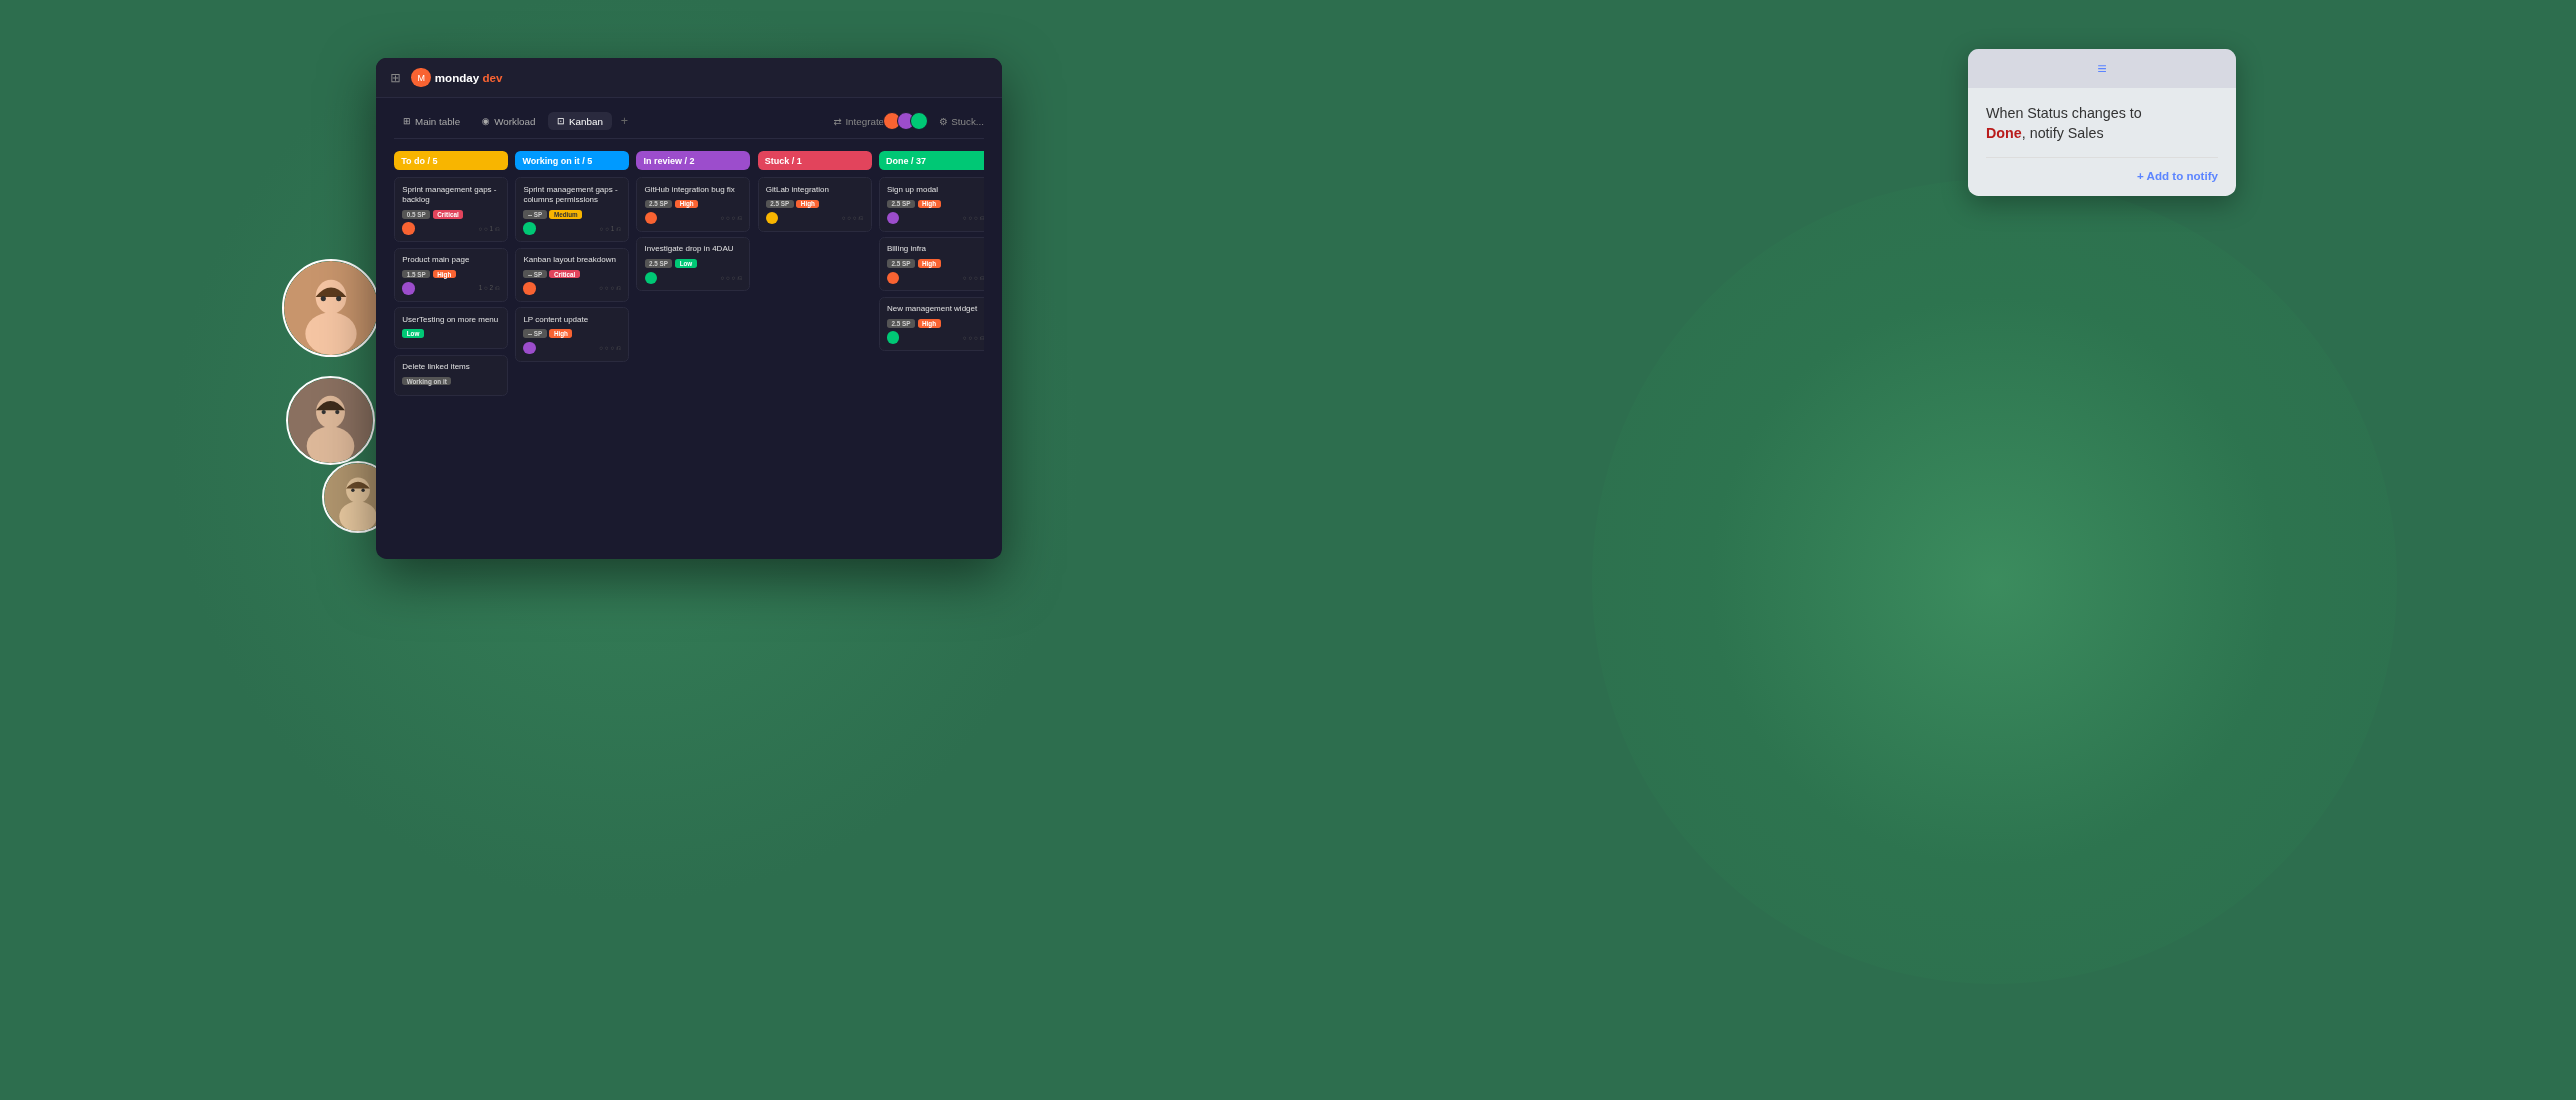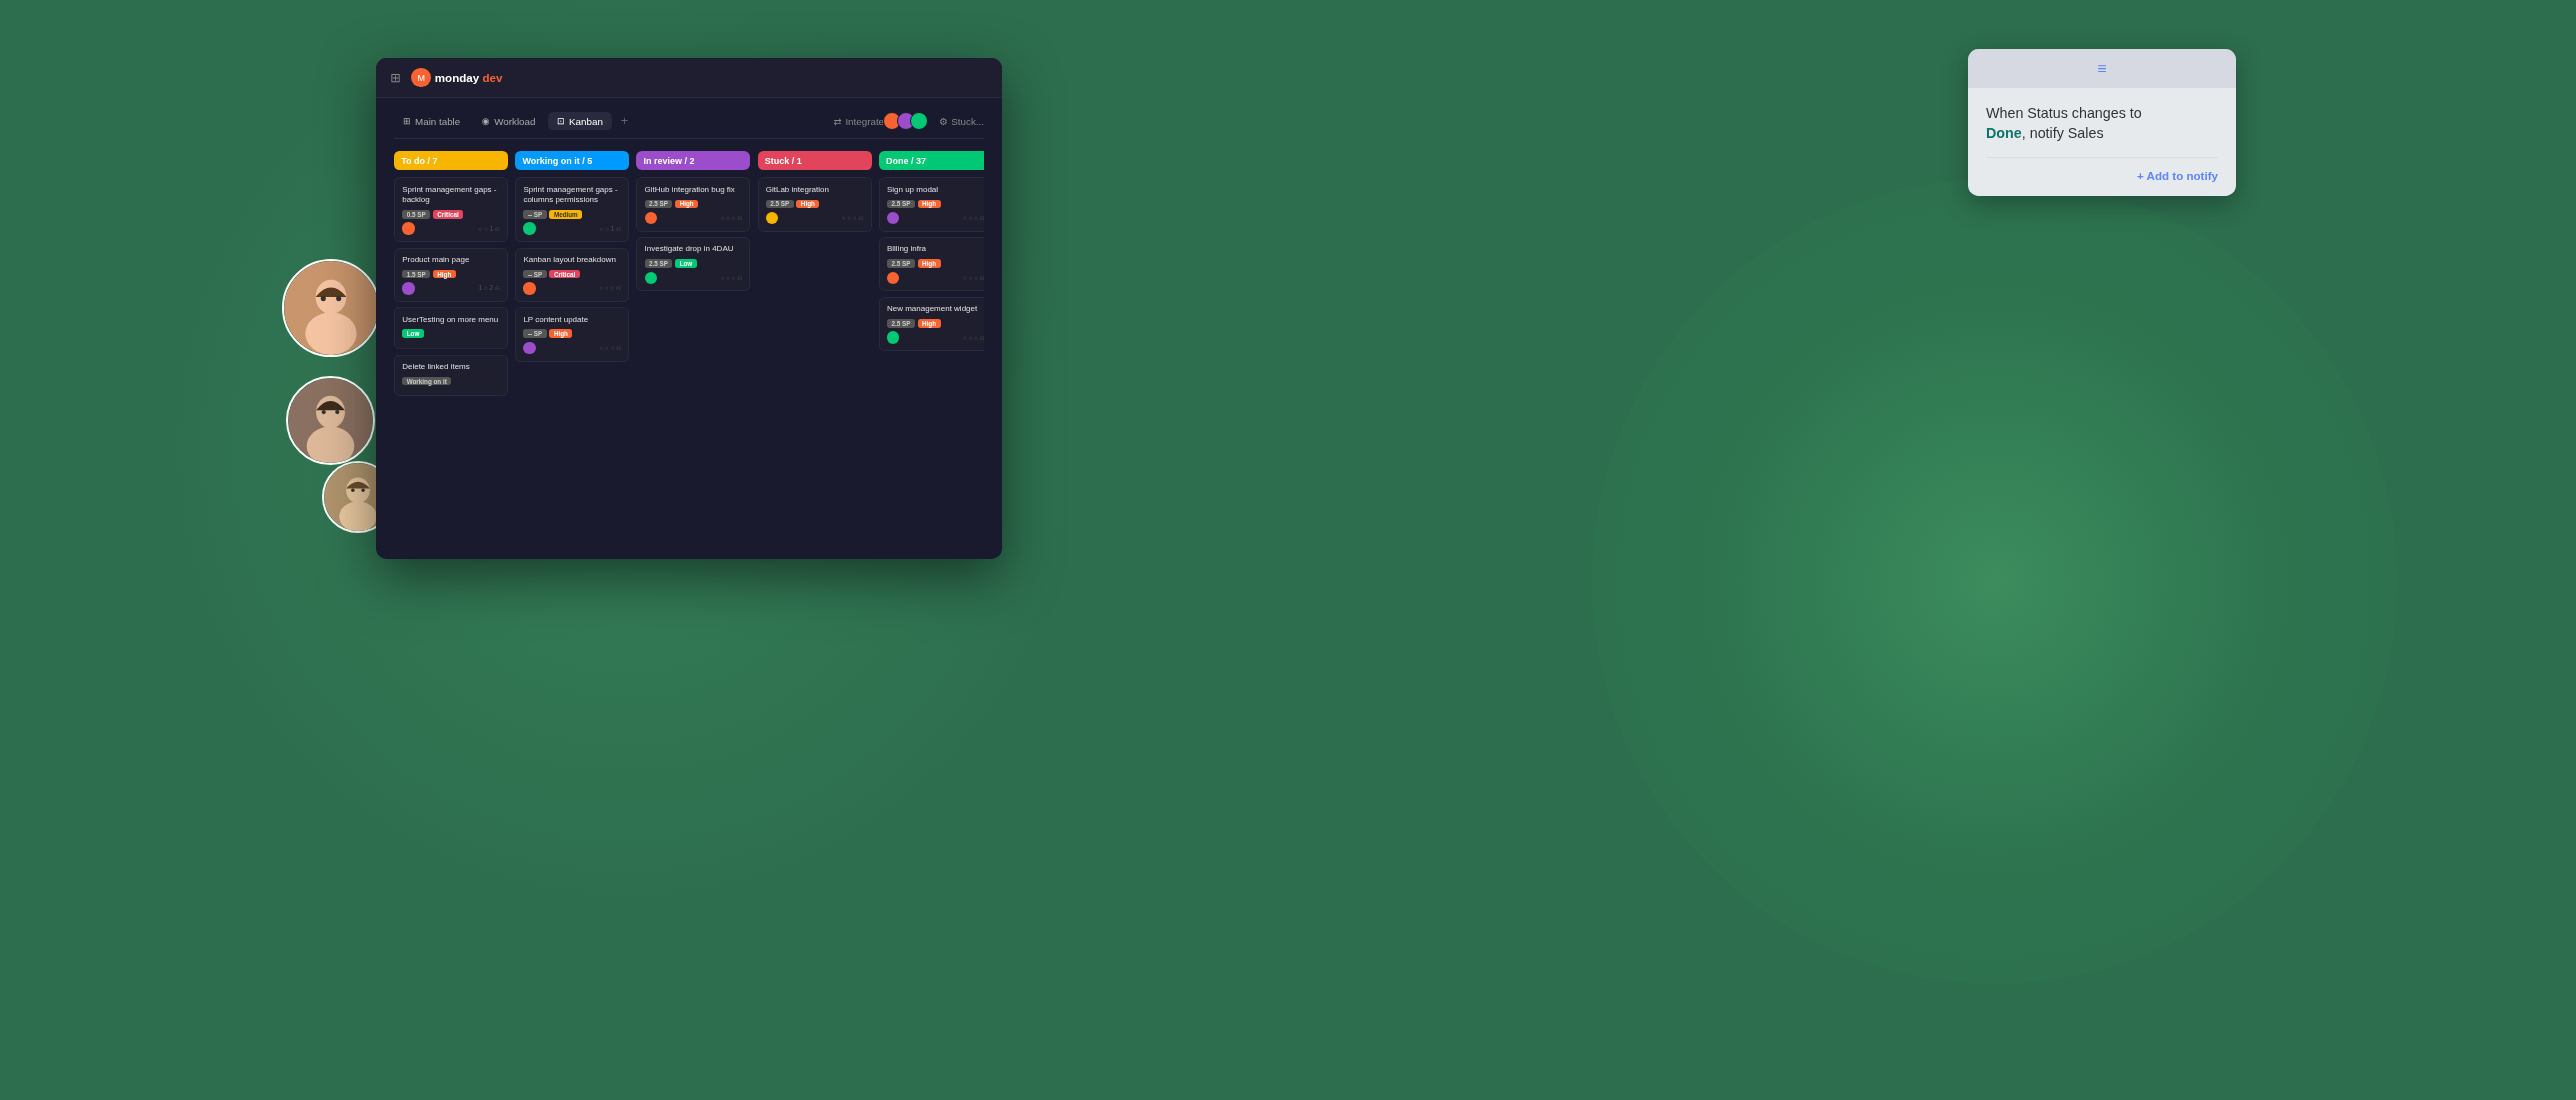--- a/index.html
+++ b/index.html
@@ -322,21 +322,21 @@
 
     .popup-text {
       font-size: 14.3px;
       color: #333;
       line-height: 1.4;
       margin-bottom: 14.3px;
     }
 
     .popup-text strong {
       font-weight: 700;
-      color: #0f766e;
+      color: #b91c1c;
     }
 
     .popup-divider {
       height: 0.9px;
       background: #ddd;
       margin-bottom: 10.7px;
     }
 
     .popup-add-btn {
       color: #5c85ff;
@@ -426,21 +426,21 @@
       <div class="tab-integrate" style="margin-left:7.2px">
         <span>⚙</span>
         <span>Stuck...</span>
       </div>
     </div>
 
     <div class="kanban-board">
 
       <div class="kanban-col">
         <div class="col-header col-todo">
-          <span>To do / 7</span>
+          <span>To do / 5</span>
         </div>
 
         <div class="card">
           <div class="card-title">Sprint management gaps - backlog</div>
           <div class="card-tags">
             <span class="tag tag-sp">0.5 SP</span>
             <span class="tag tag-critical">Critical</span>
           </div>
           <div class="card-footer">
             <div class="card-avatar" style="background:#f96332"></div>

